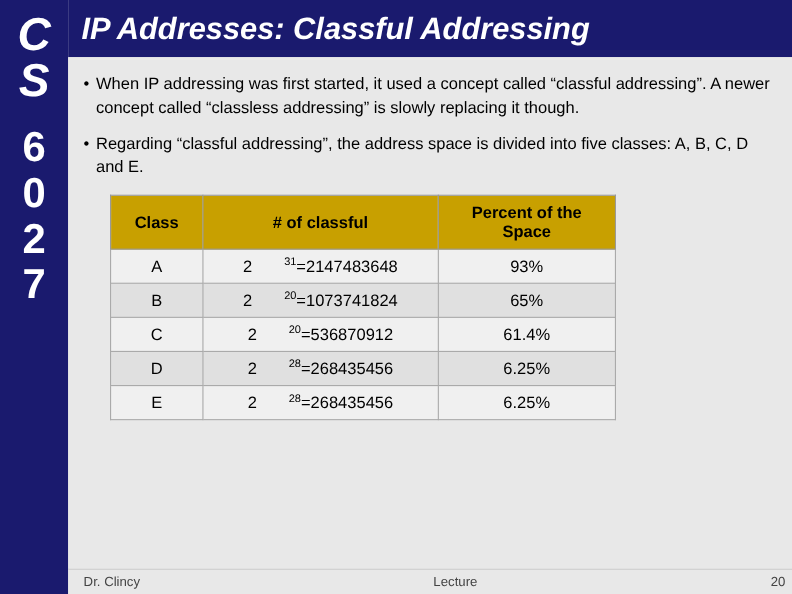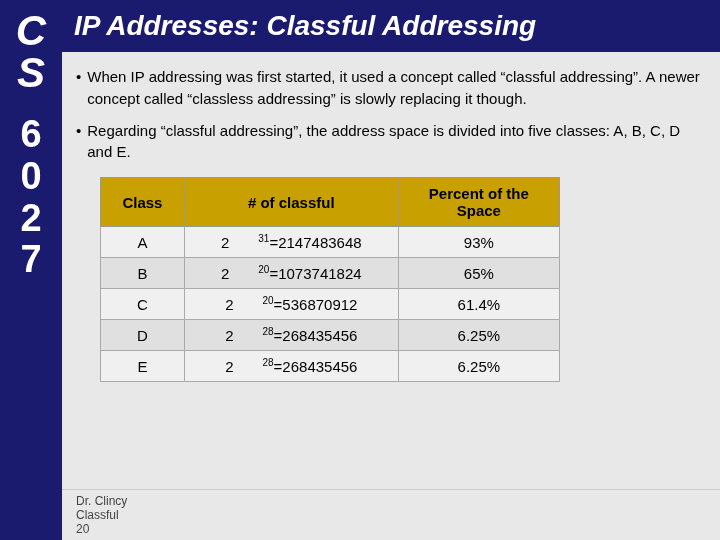--- a/index.html
+++ b/index.html
@@ -118,25 +118,24 @@
     sup {
       font-size: 10px;
       vertical-align: super;
       margin-left: 29px;
     }
 
     .footer {
       background: #e8e8e8;
       display: flex;
       justify-content: space-between;
-      padding: 4px 18px 4px 14px;
+      padding: 4px 6px 4px 14px;
       font-size: 12px;
       color: #444;
       border-top: 1px solid #ccc;
-      flex-direction: column;
     }
   </style>
 </head>
 <body>
 
 <div class="sidebar">
   <div class="sidebar-letters">C<br>S</div>
   <div class="sidebar-numbers">6<br>0<br>2<br>7</div>
 </div>
 
@@ -192,16 +191,16 @@
             <td>6.25%</td>
           </tr>
         </tbody>
       </table>
     </div>
 
   </div>
 
   <div class="footer">
     <span>Dr. Clincy</span>
-    <span>Classful</span>
+    <span>Lecture</span>
     <span>20</span>
   </div>
 </div>
 
 </body></html>

